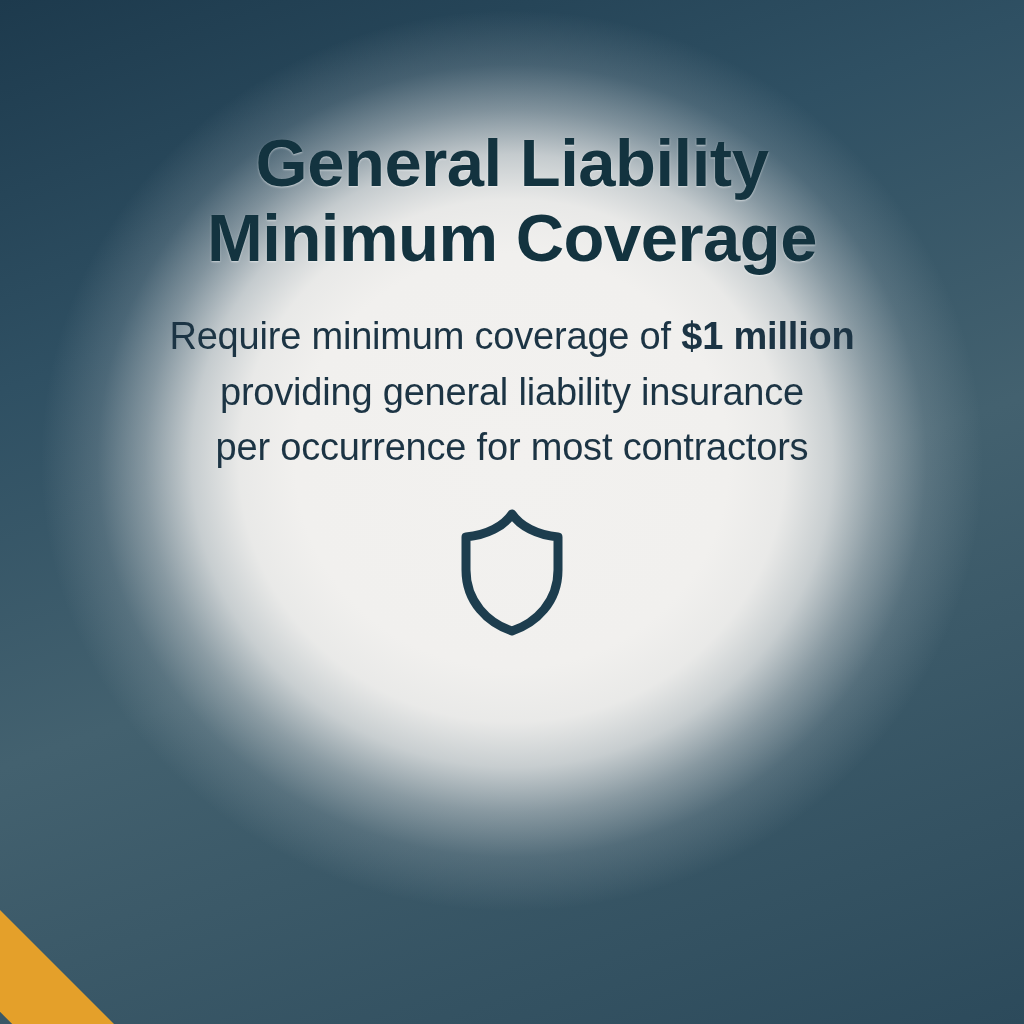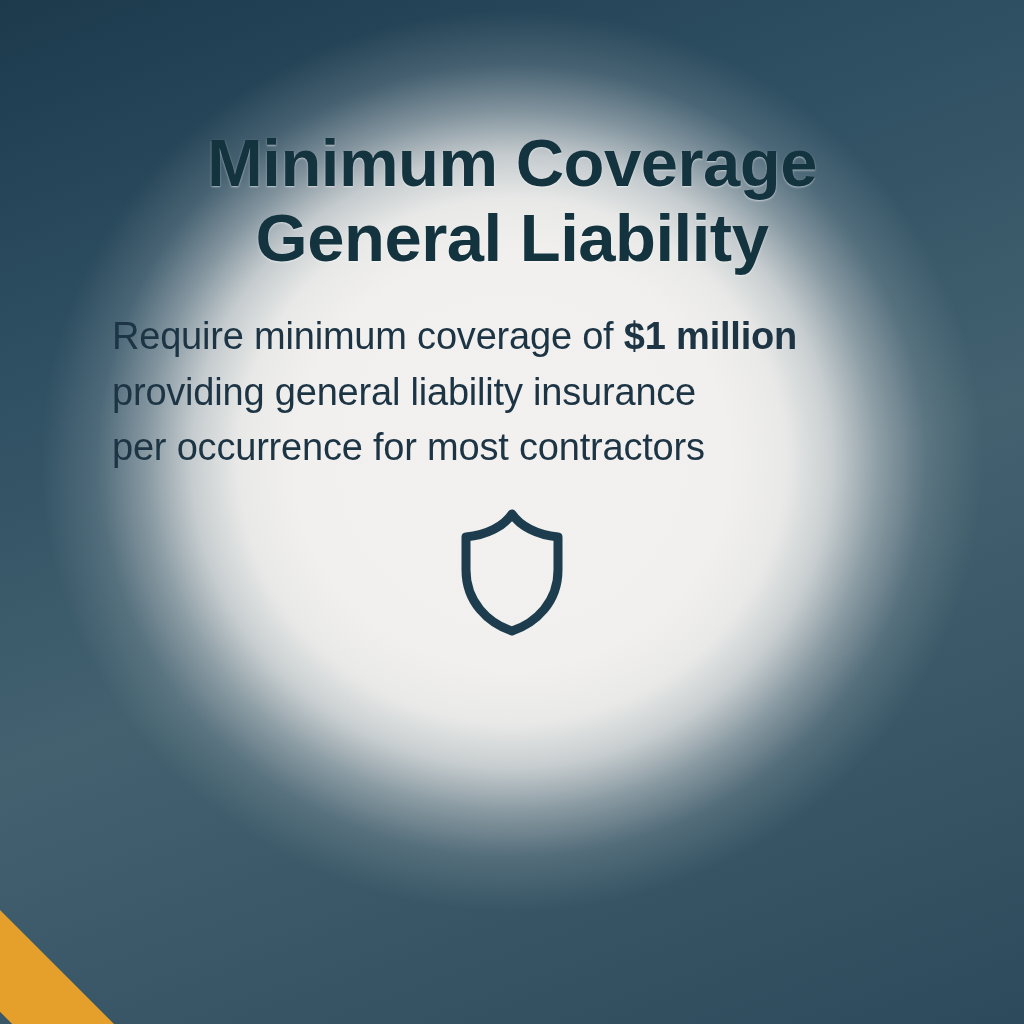--- a/index.html
+++ b/index.html
@@ -94,21 +94,21 @@
     font-size: 312px;
     font-weight: 700;
     line-height: 0.84;
     letter-spacing: -6px;
     text-align: center;
   }
 
   .body-copy {
     margin-top: 34px;
     width: 800px;
-    text-align: left;
+    text-align: center;
     color: #1c3444;
     font-size: 38px;
     font-weight: 400;
     line-height: 1.45;
     letter-spacing: -0.2px;
   }
   .body-copy .line { display: block; white-space: nowrap; }
   .body-copy b { font-weight: 700; }
 
   .shield-wrap {
@@ -124,22 +124,22 @@
 <div id="card">
 
   <div class="bg-vignette"></div>
   <div class="bg-glow"></div>
   <div class="bg-glow-2"></div>
   <div class="corner-stripe"></div>
 
   <div class="content">
 
     <div class="headline">
+      <span class="line">General Liability</span>
       <span class="line">Minimum Coverage</span>
-      <span class="line">General Liability</span>
     </div>
 
 
     <div class="body-copy">
       <span class="line"><span>Require minimum coverage of </span><b>$1 million</b></span>
       <span class="line">providing general liability insurance</span>
       <span class="line">per occurrence for most contractors</span>
     </div>
 
     <div class="shield-wrap">

